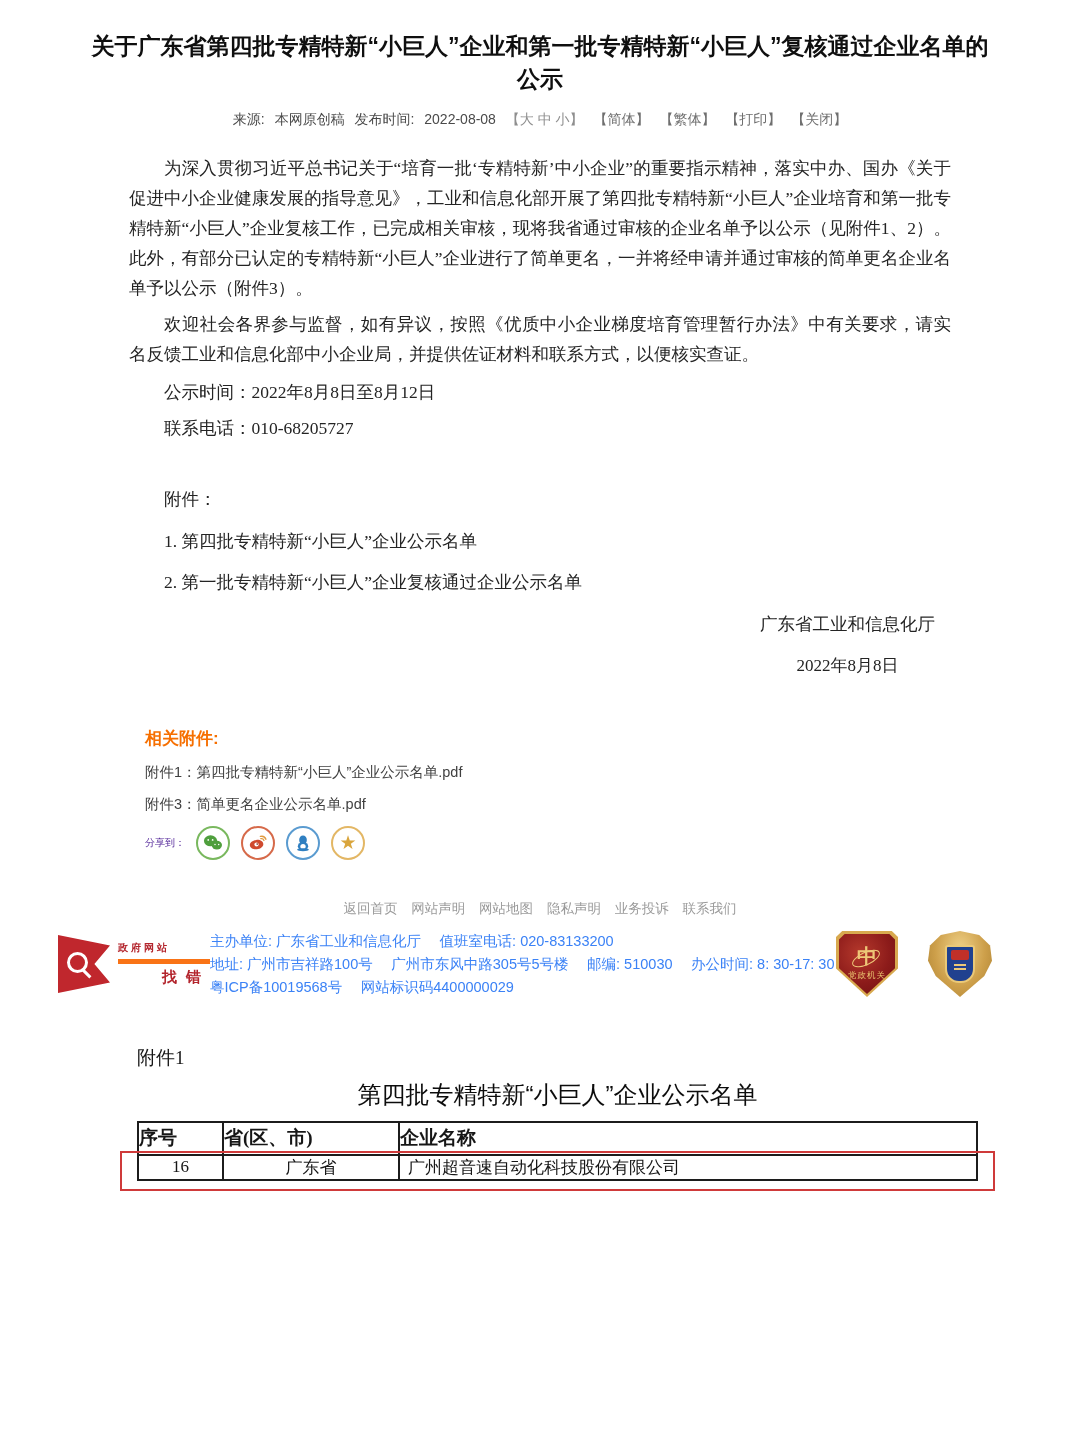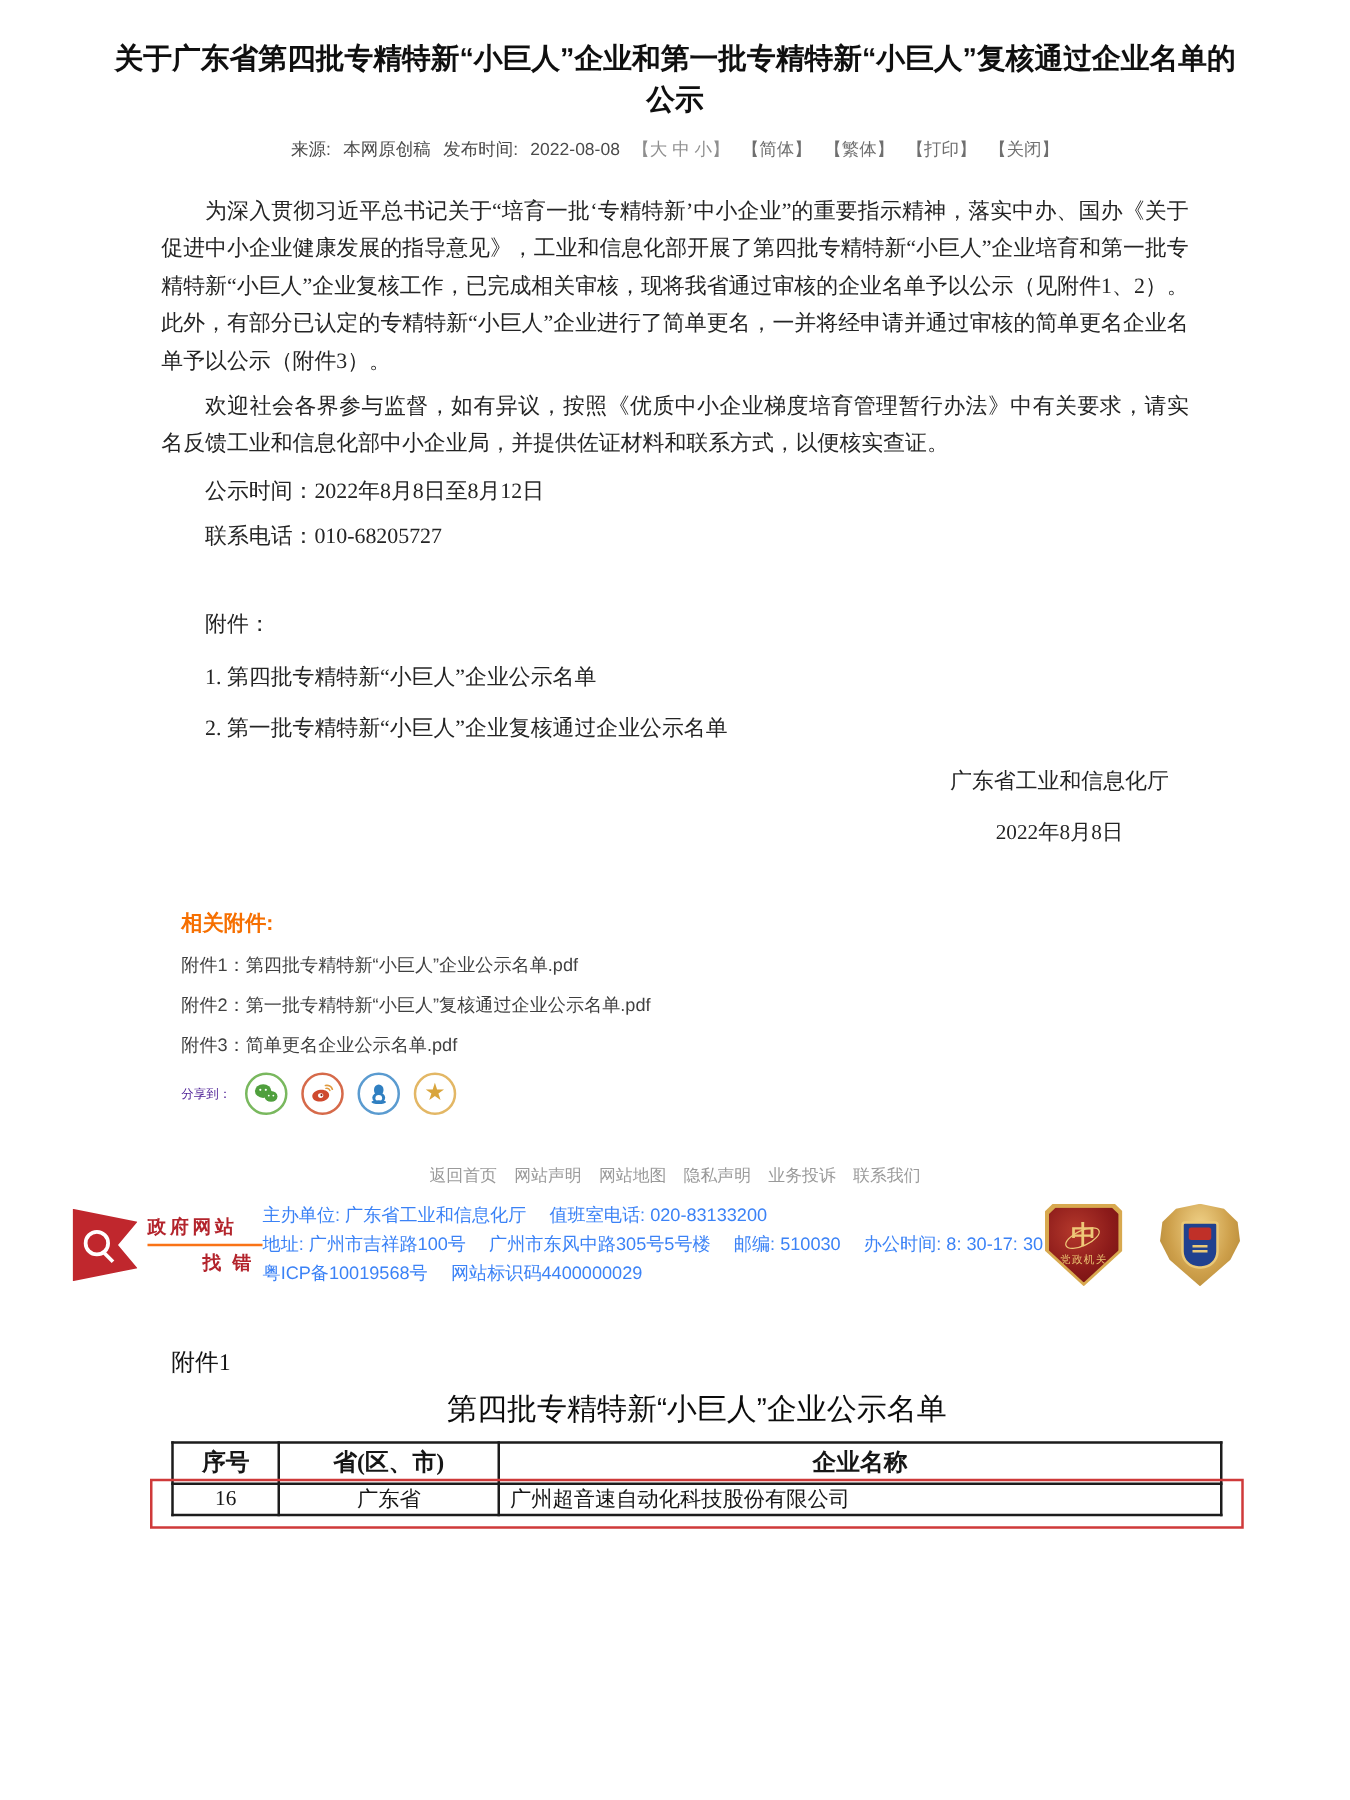--- a/index.html
+++ b/index.html
@@ -50,22 +50,22 @@
   .footer-nav span{margin:0 5px;cursor:pointer;}
   .footer-main{margin-top:12px;display:flex;align-items:center;}
   .err-logo{margin-left:58px;display:flex;align-items:center;cursor:pointer;}
   .err-shape{width:52px;height:58px;background:#c0272d;position:relative;
     clip-path:polygon(0 0,100% 18%,70% 50%,100% 82%,0 100%);}
   .err-mag{position:absolute;left:9px;top:17px;width:15px;height:15px;
     border:3px solid #fff;border-radius:50%;}
   .err-mag::after{content:"";position:absolute;width:3px;height:11px;background:#fff;
     transform:rotate(-45deg);left:15px;top:13px;}
   .err-text{margin-left:8px;}
-  .err-top{color:#b3242c;font-size:15px;font-weight:bold;letter-spacing:3px;
-    border-bottom:2px solid #f97316;padding-bottom:4px;}
+  .err-top{color:#b3242c;font-size:10px;font-weight:bold;letter-spacing:3px;
+    border-bottom:5px solid #f97316;padding-bottom:4px;}
   .err-bottom{color:#b3242c;font-size:15px;font-weight:bold;letter-spacing:9px;margin-top:4px;margin-left:44px;}
   .footer-info{flex:1;text-align:left;font-size:14.5px;color:#3b82f6;line-height:23px;}
   .badges{display:flex;gap:30px;margin-right:88px;align-items:center;}
   .badge-party-outer{width:62px;height:66px;background:#d8a94f;
     clip-path:polygon(10% 0,90% 0,100% 9%,100% 57%,50% 100%,0 57%,0 9%);
     display:flex;align-items:center;justify-content:center;cursor:pointer;}
   .badge-party-inner{width:56px;height:60px;
     background:radial-gradient(circle at 38% 32%,#b5392c 0%,#8c1b1a 55%,#6d1010 100%);
     clip-path:polygon(10% 0,90% 0,100% 9%,100% 57%,50% 100%,0 57%,0 9%);
     display:flex;flex-direction:column;align-items:center;justify-content:center;}
@@ -86,21 +86,21 @@
     background:#ebc977;box-shadow:0 4px 0 #ebc977;}
   
   .annex{margin:46px 0 0 137px;width:841px;
     font-family:"Liberation Serif","DejaVu Serif",serif;color:#161616;}
   .annex-label{font-size:19px;}
   .annex-title{text-align:center;font-size:24px;font-weight:normal;margin-top:8px;
     font-family:"Liberation Sans","DejaVu Sans",sans-serif;color:#0c0c0c;}
   .table-wrap{position:relative;margin-top:10px;}
   .annex-table{width:100%;border-collapse:collapse;table-layout:fixed;}
   .annex-table th,.annex-table td{border:2px solid #1c1c1c;box-sizing:border-box;}
-  .annex-table th{font-size:19px;font-weight:bold;height:33px;text-align:center;padding:0;}
+  .annex-table th{font-size:19px;font-weight:bold;height:33px;text-align:left;padding:0;}
   .annex-table td{font-size:17px;height:16px;text-align:center;padding:0;}
   .annex-table td.cell-name{text-align:left;padding-left:8px;}
   .col-no{width:85px;}.col-prov{width:176px;}
   .row-highlight{position:absolute;left:-17px;right:-17px;top:30px;height:36px;
     border:2px solid #cf3a3a;pointer-events:none;}
 </style>
 </head>
 <body>
 
 <h1 class="title">关于广东省第四批专精特新“小巨人”企业和第一批专精特新“小巨人”复核通过企业名单的公示</h1>
@@ -128,23 +128,20 @@
       <div class="sign-name">广东省工业和信息化厅</div>
       <div class="sign-date">2022年8月8日</div>
     </div>
   </div>
 </div>
 
 <div class="related">
   <div class="related-heading">相关附件:</div>
   <div class="file-row">
     <span>附件1：</span><span class="file-name">第四批专精特新“小巨人”企业公示名单.pdf</span>
-  </div>
-  <div class="file-row">
-    <span>附件2：</span><span class="file-name">第一批专精特新“小巨人”复核通过企业公示名单.pdf</span>
   </div>
   <div class="file-row">
     <span>附件3：</span><span class="file-name">简单更名企业公示名单.pdf</span>
   </div>
   <div class="share-row">
     <span class="share-label">分享到：</span>
     <span class="icon-circle ic-wechat">
       <svg viewBox="0 0 24 24" width="22" height="22">
         <ellipse cx="9.3" cy="9.6" rx="7.2" ry="6" fill="#4f9f3d"></ellipse>
         <ellipse cx="16.2" cy="14.3" rx="5.6" ry="4.7" fill="#4f9f3d"></ellipse>

